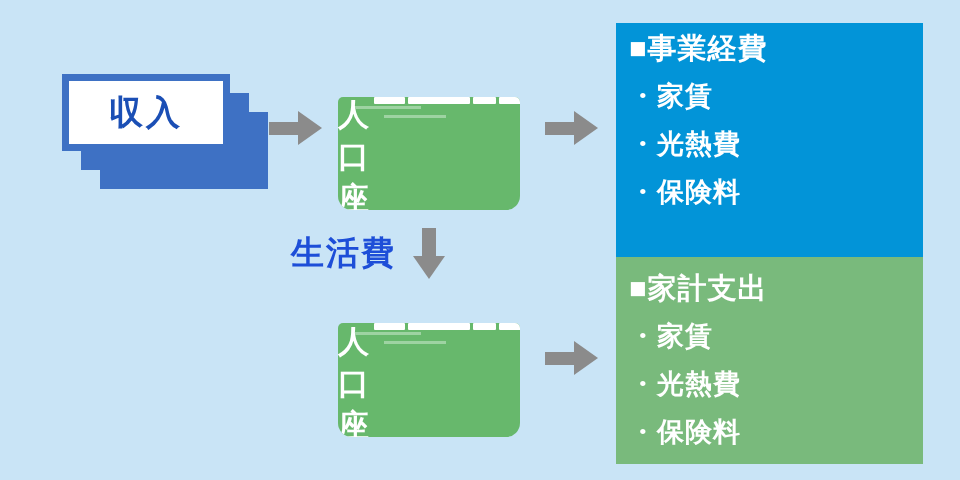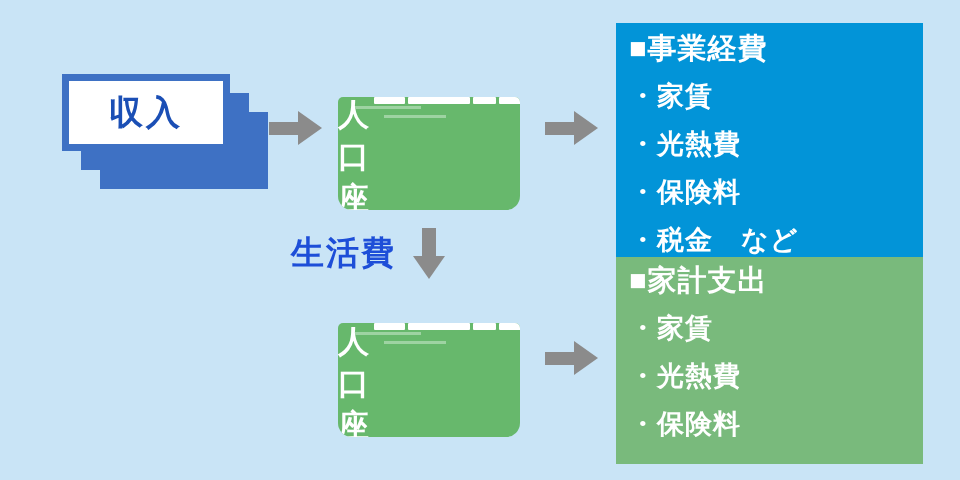--- a/index.html
+++ b/index.html
@@ -97,21 +97,21 @@
   #passbook-b{left:338px;top:301px;height:114px;font-family:Liberation Mono, monospace;}
   
   .expense-box{
     position:absolute;
     left:616px;width:307px;
     color:#ffffff;
     box-sizing:border-box;
     padding:5px 0 0 13px;
   }
   #business-box{top:23px;height:273px;background:#0294d8;}
-  #household-box{top:257px;height:207px;background:#79ba7c;padding-top:3px;}
+  #household-box{top:257px;height:207px;background:#79ba7c;padding-top:11px;}
   .expense-box .box-heading{
     font-size:29px;line-height:40px;letter-spacing:1px;
   }
   .expense-box .expense-item{
     font-size:27px;line-height:40px;letter-spacing:1px;margin-top:8px;
   }
   
   #living-expenses-label{
     position:absolute;left:291px;top:231px;
     color:#1d4ed8;font-size:33px;letter-spacing:2px;
@@ -160,21 +160,20 @@
   <div class="arrow-right" id="flow-arrow-2">
     <div class="shaft"></div>
     <div class="head"></div>
   </div>
 
   <div class="expense-box" id="business-box">
     <div class="box-heading">■事業経費</div>
     <div class="expense-item">・家賃</div>
     <div class="expense-item">・光熱費</div>
     <div class="expense-item">・保険料</div>
-    <div class="expense-item">・税金　など</div>
   </div>
 
   <div id="living-expenses-label">生活費</div>
   <div class="arrow-down" id="flow-arrow-down">
     <div class="shaft"></div>
     <div class="head"></div>
   </div>
 
   <div class="passbook" id="passbook-b">
     <div class="top-strip"></div>

